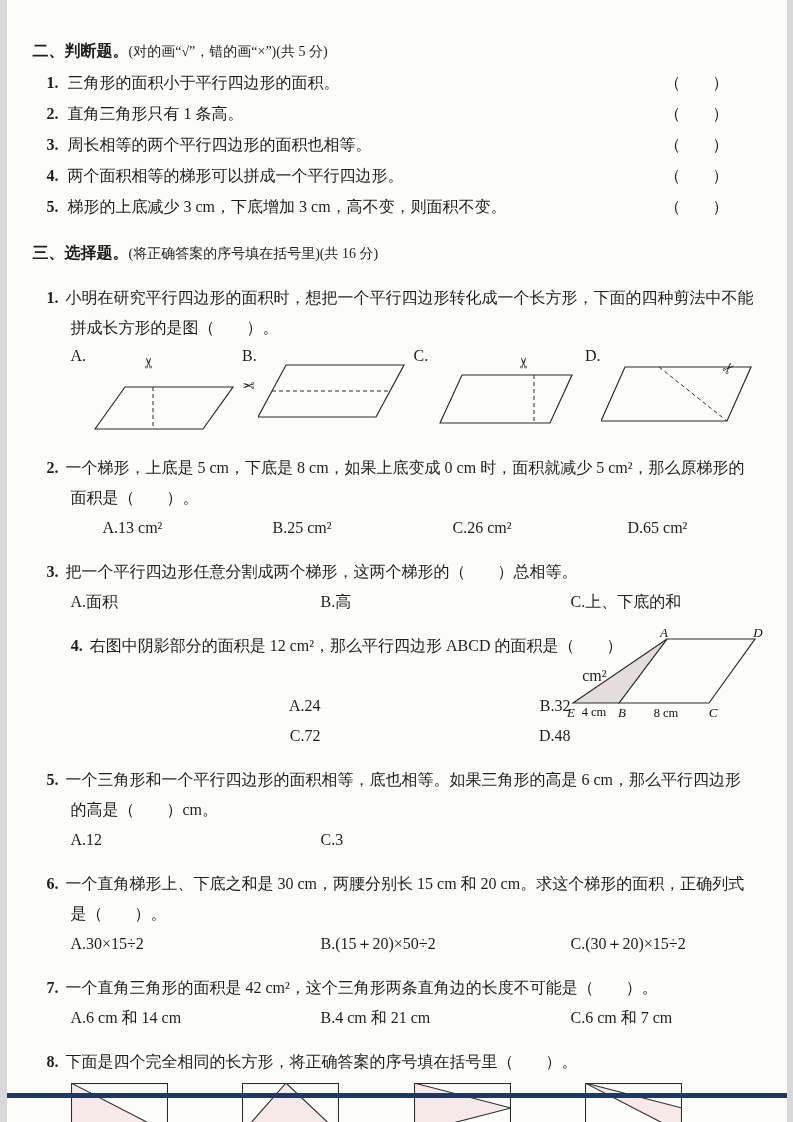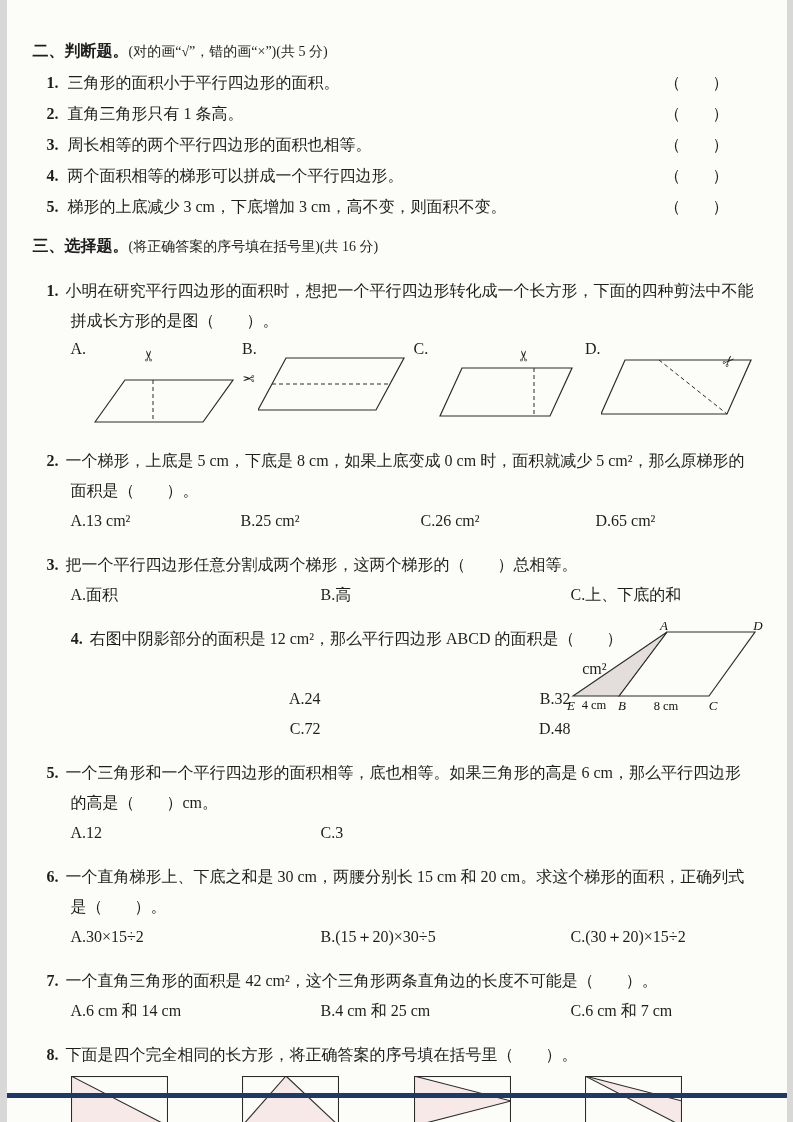--- a/index.html
+++ b/index.html
@@ -17,21 +17,21 @@
   
   .j-item { display:flex; margin-left:14px; line-height:31px; }
   .j-item .qnum { font-weight:bold; padding-right:9px; }
   .j-item .bracket { margin-left:auto; padding-right:28px; }
 
   
   .q { padding-left:38px; text-indent:-24px; margin-top:14px; }
   .q .qnum { font-weight:bold; margin-right:7px; }
   .opts { margin-left:38px; display:flex; line-height:30px; }
   .opt-250 { width:250px; }
-  .opt-170 { width:170px; }
+  .opt-170 { width:170px;margin-left:32px; }
   .opt-180 { width:180px; }
   .opt-175 { width:175px; }
 
   
   .figs1 { margin-left:38px; display:flex; height:94px; margin-top:2px; margin-bottom:2px; }
   .fig1 { position:relative; width:180px; height:94px; }
   .fig1 .flabel { position:absolute; left:0; top:0; line-height:22px; }
   .fig1 svg { position:absolute; left:16px; top:8px; }
   .shape { fill:none; stroke:#2b2b2b; stroke-width:1.2; }
   .dash  { stroke:#2b2b2b; stroke-width:1; stroke-dasharray:4 3; fill:none; }
@@ -91,21 +91,21 @@
     <span class="qnum">4.</span>
     <span class="j-text">两个面积相等的梯形可以拼成一个平行四边形。</span>
     <span class="bracket">（　　）</span>
   </div>
   <div class="j-item">
     <span class="qnum">5.</span>
     <span class="j-text">梯形的上底减少 3 cm，下底增加 3 cm，高不变，则面积不变。</span>
     <span class="bracket">（　　）</span>
   </div>
 
-  <div class="sec-title" style="margin-top:9px;">
+  <div class="sec-title" style="margin-top:16px;">
     <span>三、选择题。</span><span class="sec-note">(将正确答案的序号填在括号里)(共 16 分)</span>
   </div>
 
   <div class="q">
     <span class="qnum">1.</span><span>小明在研究平行四边形的面积时，想把一个平行四边形转化成一个长方形，下面的四种剪法中不能拼成长方形的是图（　　）。</span>
   </div>
   <div class="figs1">
     <div class="fig1">
       <span class="flabel">A.</span>
       <span class="scissors sc-a">✂</span>
@@ -192,30 +192,30 @@
   <div class="opts">
     <span class="opt-250">A.12</span>
     <span>C.3</span>
   </div>
 
   <div class="q">
     <span class="qnum">6.</span><span>一个直角梯形上、下底之和是 30 cm，两腰分别长 15 cm 和 20 cm。求这个梯形的面积，正确列式是（　　）。</span>
   </div>
   <div class="opts">
     <span class="opt-250">A.30×15÷2</span>
-    <span class="opt-250">B.(15＋20)×30÷5</span>
+    <span class="opt-250">B.(15＋20)×50÷2</span>
     <span>C.(30＋20)×15÷2</span>
   </div>
 
   <div class="q">
     <span class="qnum">7.</span><span>一个直角三角形的面积是 42 cm²，这个三角形两条直角边的长度不可能是（　　）。</span>
   </div>
   <div class="opts">
     <span class="opt-250">A.6 cm 和 14 cm</span>
-    <span class="opt-250">B.4 cm 和 25 cm</span>
+    <span class="opt-250">B.4 cm 和 21 cm</span>
     <span>C.6 cm 和 7 cm</span>
   </div>
 
   <div class="q">
     <span class="qnum">8.</span><span>下面是四个完全相同的长方形，将正确答案的序号填在括号里（　　）。</span>
   </div>
   <div class="figs8">
     <div class="fig8">
       <svg width="97" height="50" viewBox="0 0 97 50">
         <polygon class="rect-shade" points="0,0 97,50 0,50"></polygon>

